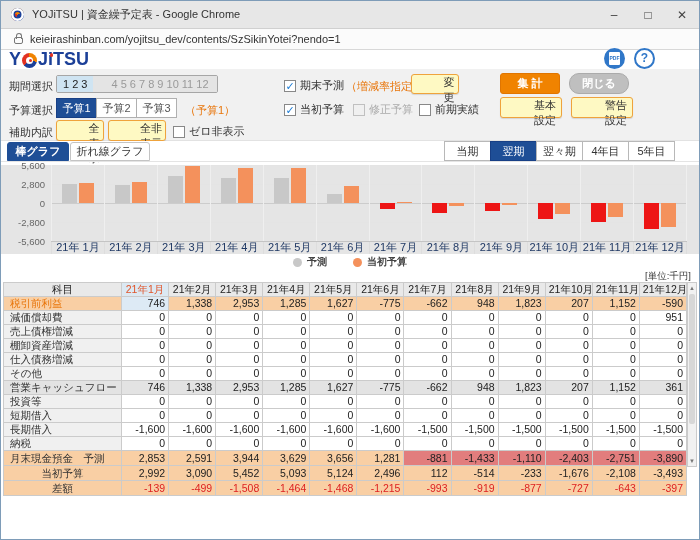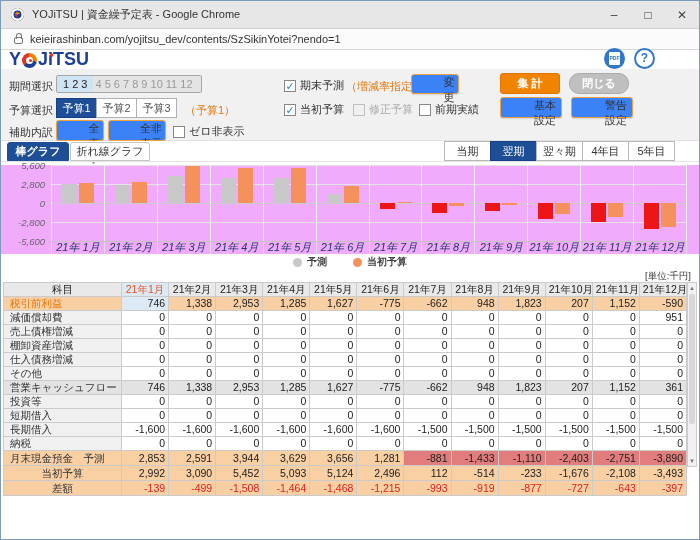--- a/index.html
+++ b/index.html
@@ -38,31 +38,31 @@
   .company { color:#fff; font-weight:bold; font-size:12px; }
   .daterange { margin-left:auto; margin-right:67px; background:#fff; border:1px solid #9ab0c8; font-size:10.5px; color:#222; padding:1px 7px; }
 
   
   .controls { position:relative; height:72px; background:#f1f1f1; border-bottom:1px solid #e2e2e2; font-size:11px; color:#333; }
   .controls > * { position:absolute; }
   .clab { font-size:11px; color:#333; }
   .lab1 { left:8px; top:10px; } .lab2 { left:8px; top:34px; } .lab3 { left:8px; top:56px; }
   .mstrip { left:55px; top:6px; height:18px; display:flex; border:1px solid #a6a6a6; border-radius:2px; overflow:hidden; font-size:11px; }
   .mact { background:#cfe4f2; color:#222; padding:2px 6px; white-space:pre; }
-  .minact { background:#e4e4e4; color:#9a9a9a; padding:2px 8px 2px 2px; white-space:pre; }
+  .minact { background:#e4e4e4; color:#9a9a9a; padding:2px 8px 2px 18px; white-space:pre; }
   .cb { display:flex; align-items:center; cursor:default; }
   .cb-yearend { left:283px; top:9px; } .cb-initial { left:283px; top:33px; }
   .cb-revised { left:352px; top:33px; } .cb-prev { left:418px; top:33px; } .cb-zero { left:172px; top:55px; }
   .box { width:12px; height:12px; border:1px solid #888; background:#fff; margin-right:4px; font-size:11px; line-height:10px; text-align:center; color:#1a7ad4; font-weight:bold; flex:none; }
   .box.dis { background:#f0f0f0; border-color:#c0c0c0; }
   .cbl { font-size:11px; color:#333; } .cbl.dis { color:#ababab; }
   .note-or { left:345px; top:10px; color:#e8750a; font-size:11px; }
   .cur-budget { left:184px; top:34px; color:#e8750a; font-size:11px; }
   button { font-family:inherit; font-size:11px; cursor:pointer; }
-  .obtn { background:#3b82f6; border:1px solid #efa33c; border-radius:3px; color:#333; box-shadow:0 1px 1px rgba(0,0,0,.12);padding-left:28px; }
+  .obtn { background:#fef9c3; border:1px solid #efa33c; border-radius:3px; color:#333; box-shadow:0 1px 1px rgba(0,0,0,.12);padding-left:28px; }
   .btn-change { left:410px; top:5px; width:48px; height:20px; }
   .btn-agg { left:499px; top:4px; width:60px; height:21px; background:#f08300; border:1px solid #e07500; border-radius:3px; color:#fff; font-weight:bold; }
   .btn-close { left:568px; top:4px; width:60px; height:21px; background:#bfbfbf; border:1px solid #ababab; border-radius:10px; color:#fff; font-weight:bold; }
   .btn-basic { left:499px; top:28px; width:62px; height:21px; }
   .btn-warn { left:570px; top:28px; width:62px; height:21px; }
   .btn-showall { left:55px; top:51px; width:48px; height:21px; }
   .btn-hideall { left:107px; top:51px; width:58px; height:21px; }
   .seg-budget { left:55px; top:29px; display:flex; }
   .seg-budget button { width:41px; height:20px; background:#fff; border:1px solid #b0b0b0; color:#555; margin-left:-1px; }
   .seg-budget button.act { background:#1e4e96; border-color:#173f85; color:#fff; margin-left:0; }
@@ -70,21 +70,21 @@
   
   .tabrow { position:relative; height:21px; background:#fff; border-bottom:1px solid #e4e4e4; }
   .gtab { position:absolute; top:1px; height:19px; border:1px solid #c4c4c4; border-radius:3px 3px 0 0; background:#fff; color:#333; }
   .tab-bar { left:6px; width:62px; background:#1e4e96; border-color:#1e4e96; color:#fff; font-weight:bold; }
   .tab-line { left:69px; width:80px; }
   .pgroup { position:absolute; right:24px; top:0; display:flex; }
   .ptab { width:47px; height:20px; background:#fff; border:1px solid #b8b8b8; color:#333; margin-left:-1px; }
   .ptab.act { background:#1e4e96; border-color:#173f85; color:#fff; }
 
   
-  .chart { position:relative; margin-top:3px; padding-left:50px; padding-right:12px; height:89px; background:#f0abfc;font-style:italic; }
+  .chart { position:relative; margin-top:3px; padding-left:50px; padding-right:12px; height:89px; background:#e5e5e5; }
   .ylabels { position:absolute; left:0; top:0; width:44px; }
   .ylabels div { position:absolute; right:0; width:44px; text-align:right; font-size:9.5px; color:#666; }
   .plot { position:relative; height:76px; display:flex; }
   .gl { position:absolute; left:0; right:0; height:1px; background:#e4e4e4; }
   .gl.zero { background:#cccccc; } .gl.axis { background:#c4c4c4; }
   .cgroup { flex:1; position:relative; border-left:1px solid #efefef; }
   .cgroup:last-child { border-right:1px solid #efefef; }
   .bar { position:absolute; width:15px; }
   .xlabels { display:flex; height:13px; }
   .xlabels div { flex:1; text-align:center; font-size:11px; color:#1f3864; border-left:1px solid #ddd; line-height:13px; }

